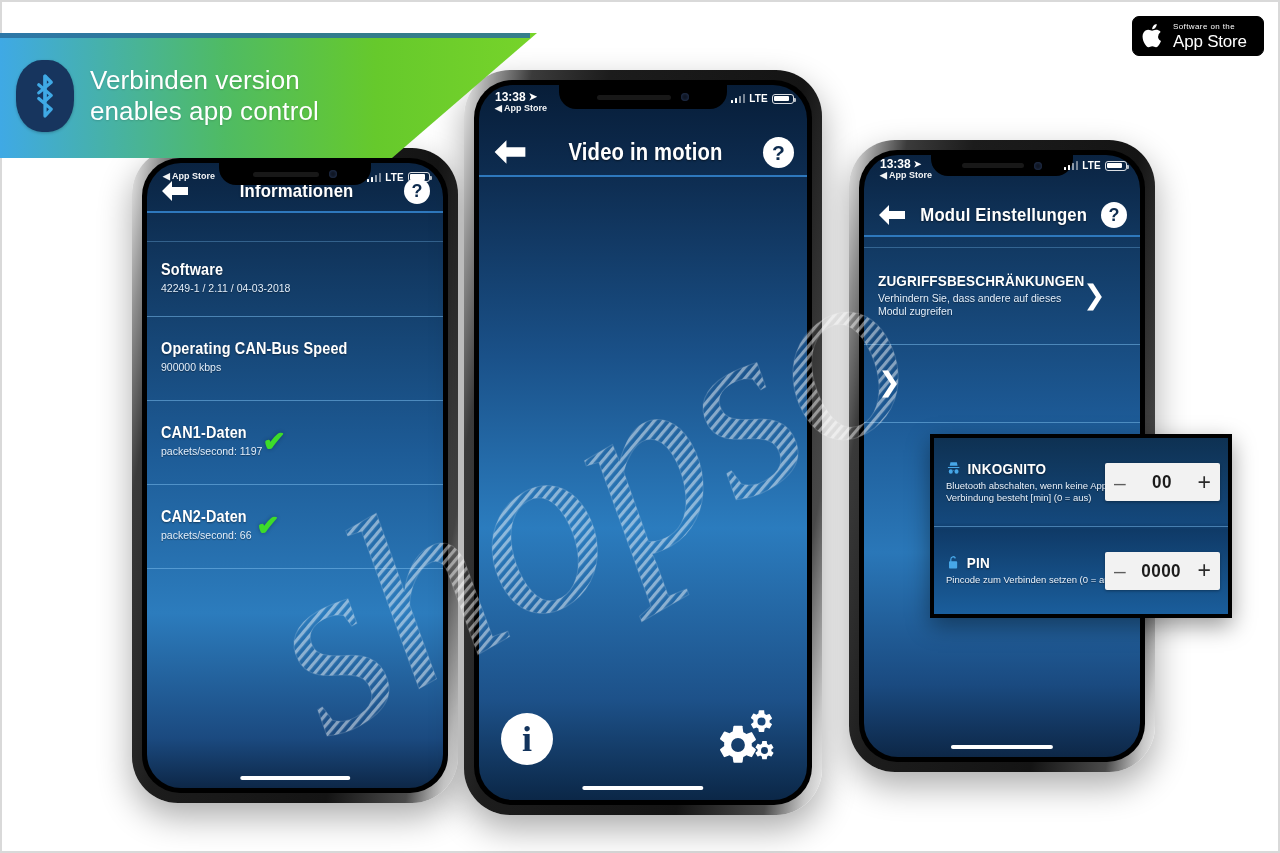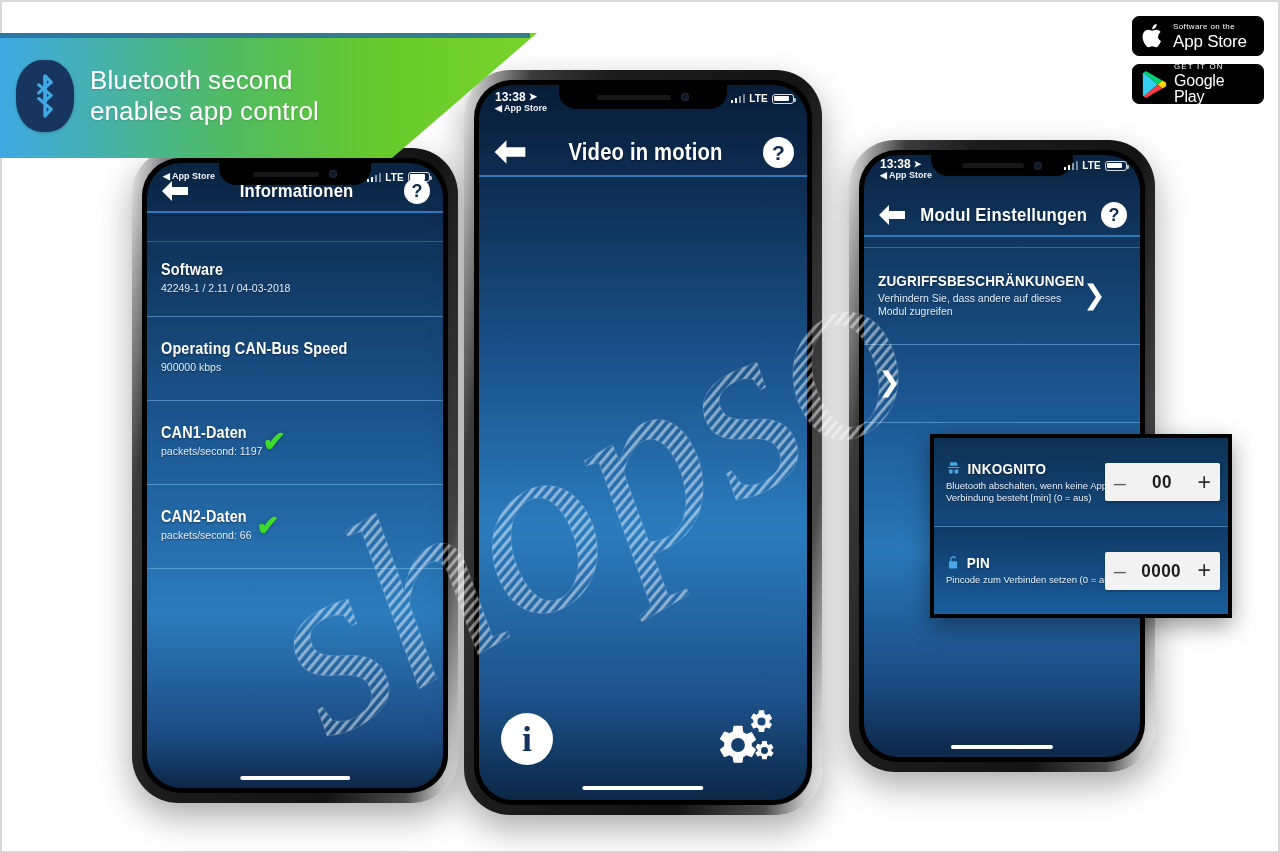--- a/index.html
+++ b/index.html
@@ -651,43 +651,31 @@
       <rect x="0" y="0" width="530" height="5" fill="#2a6f9c" opacity=".85"></rect>
     </svg>
     <div class="ribbon-content">
       <div class="bt-badge">
         <svg width="30" height="46" viewBox="0 0 24 36">
           <path d="M7 9 L17 17.5 L12 22 L12 2 L17 7 L7 15.5" fill="none" stroke="#3fa9e5" stroke-width="2.6" stroke-linejoin="round" stroke-linecap="round"></path>
           <path d="M12 2 L12 34 L17 28.5 L7 20" fill="none" stroke="#3fa9e5" stroke-width="2.6" stroke-linejoin="round" stroke-linecap="round"></path>
         </svg>
       </div>
       <div class="ribbon-text">
-        <div>Bluetooth second</div>
+        <div>Verbinden version</div>
         <div>enables app control</div>
       </div>
     </div>
   </div>
 
   <div class="badges">
     <div class="badge">
       <svg class="glyph" width="24" height="28" viewBox="0 0 24 28">
         <path fill="#fff" d="M16.2 14.6c0-3 2.4-4.4 2.5-4.5-1.4-2-3.5-2.3-4.2-2.3-1.8-.2-3.5 1-4.4 1-.9 0-2.3-1-3.8-1-2 0-3.8 1.1-4.8 2.9-2 3.5-.5 8.7 1.5 11.6 1 1.4 2.1 3 3.6 2.9 1.4-.1 2-.9 3.7-.9 1.7 0 2.2.9 3.7.9 1.5 0 2.5-1.4 3.4-2.9 1.1-1.6 1.5-3.2 1.6-3.3-.1 0-3-1.2-3-4.4zM13.5 5.6c.8-1 1.3-2.3 1.2-3.6-1.1.05-2.5.8-3.3 1.7-.7.9-1.4 2.2-1.2 3.5 1.3.1 2.5-.6 3.3-1.6z"></path>
       </svg>
       <div class="btext">
         <span class="btop">Software on the</span>
         <span class="bbot">App Store</span>
       </div>
     </div>
-    <div class="badge gp">
-      <svg class="glyph" width="25" height="27" viewBox="0 0 28 30">
-        <path fill="#34d0f3" d="M2 1.5 L17.5 15 L2 28.5 C1.4 28.1 1 27.4 1 26.5 V3.5 C1 2.6 1.4 1.9 2 1.5z"></path>
-        <path fill="#ffd400" d="M17.5 15 L22.7 10.5 L26.3 12.6 C27.5 13.3 27.5 16.7 26.3 17.4 L22.7 19.5 Z"></path>
-        <path fill="#ff3a44" d="M17.5 15 L22.7 19.5 L5.3 29.5 C4.2 30.1 3 29.4 2 28.5 Z"></path>
-        <path fill="#00d36f" d="M17.5 15 L2 1.5 C3 0.6 4.2 -0.1 5.3 0.5 L22.7 10.5 Z"></path>
-      </svg>
-      <div class="btext">
-        <span class="btop">GET IT ON</span>
-        <span class="bbot">Google Play</span>
-      </div>
-    </div>
   </div>
 
 </div>
 
 </body></html>

